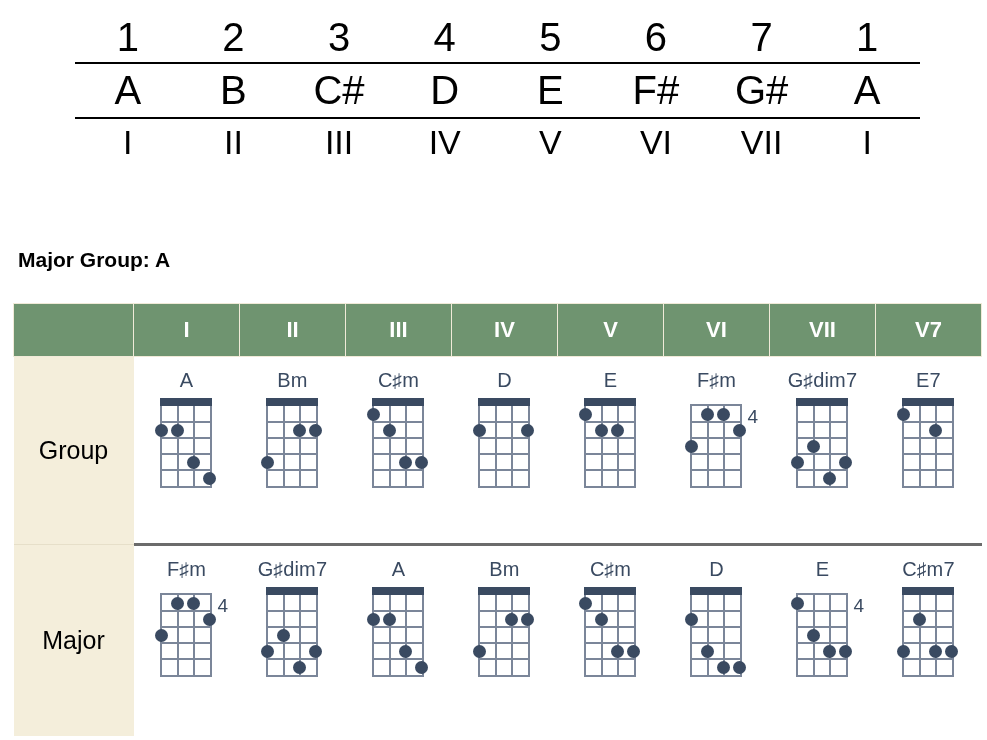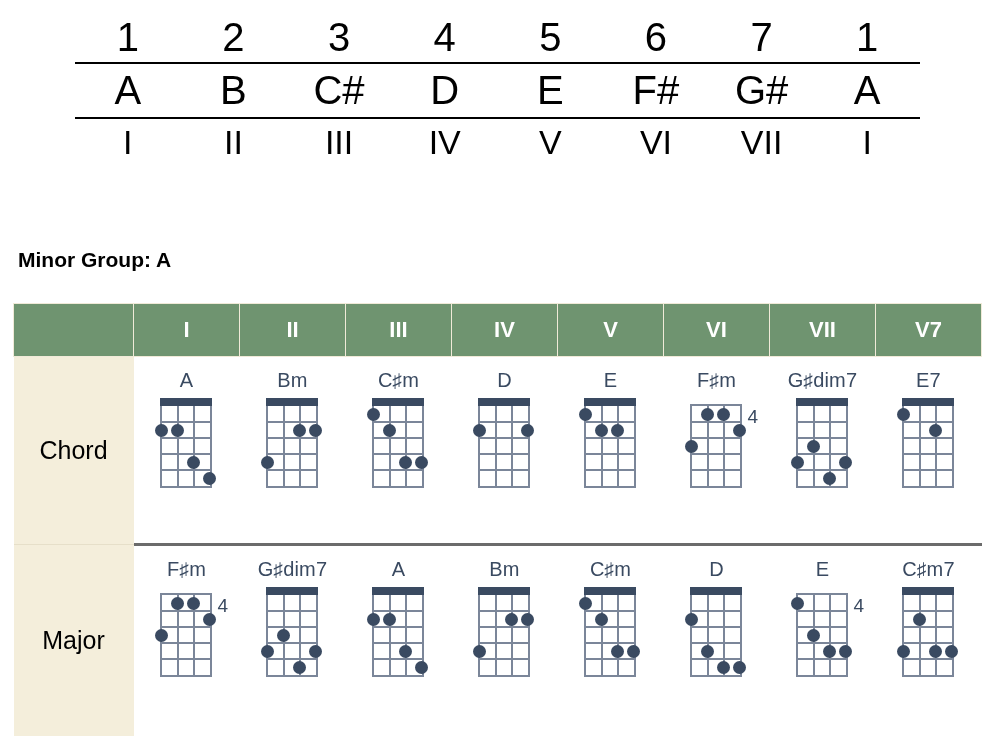--- a/index.html
+++ b/index.html
@@ -202,39 +202,39 @@
       <div class="scale-cell">II</div>
       <div class="scale-cell">III</div>
       <div class="scale-cell">IV</div>
       <div class="scale-cell">V</div>
       <div class="scale-cell">VI</div>
       <div class="scale-cell">VII</div>
       <div class="scale-cell">I</div>
     </div>
 </div>
 
-<div class="chord-group-title">Minor Group: A</div>
+<div class="chord-group-title">Major Group: A</div>
 
 <table class="chord-table">
   <thead>
     <tr>
       <th class="corner-head"></th>
     <th class="deg-head">I</th>
         <th class="deg-head">II</th>
         <th class="deg-head">III</th>
         <th class="deg-head">IV</th>
         <th class="deg-head">V</th>
         <th class="deg-head">VI</th>
         <th class="deg-head">VII</th>
         <th class="deg-head">V7</th>
       </tr>
   </thead>
   <tbody>
       <tr class="major-row">
-        <td class="row-label">Chord</td>
+        <td class="row-label">Group</td>
         <td class="chord-cell">
           <div class="chord-name">A</div>
           <div class="diagram-wrap">
             <div class="diagram">
               <div class="grid">
                 <div class="vline" style="left: 15px;"></div>
                 <div class="vline" style="left: 31px;"></div>
                 <div class="hline" style="top: 15px;"></div>
                 <div class="hline" style="top: 31px;"></div>
                 <div class="hline" style="top: 47px;"></div>

